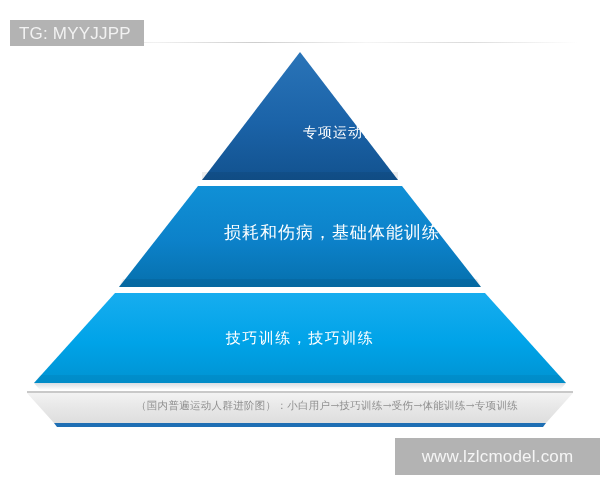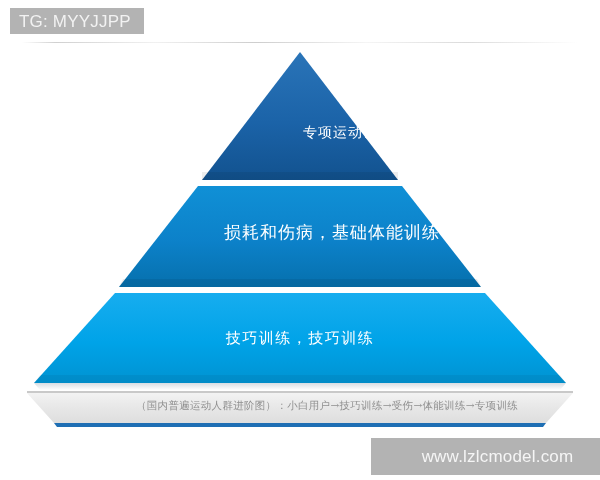--- a/index.html
+++ b/index.html
@@ -12,21 +12,21 @@
     background: #ffffff;
     font-family: "Liberation Sans", "DejaVu Sans", sans-serif;
     overflow: hidden;
     position: relative;
   }
 
   
   .tg-badge {
     position: absolute;
     left: 10px;
-    top: 8px;
+    top: 20px;
     width: 134px;
     height: 26px;
     background: #b3b3b3;
     display: flex;
     align-items: center;
     padding-left: 9px;
     box-sizing: border-box;
     z-index: 20;
   }
   .tg-badge span {
@@ -135,21 +135,20 @@
     position: absolute;
     right: 0;
     bottom: 5px;
     width: 205px;
     height: 37px;
     background: #b3b3b3;
     display: flex;
     align-items: center;
     justify-content: center;
     z-index: 20;
-    padding-left: 24px;
   }
   .site-watermark span {
     color: #f5f5f5;
     font-size: 17px;
     letter-spacing: 0.2px;
     line-height: 1;
     white-space: nowrap;
   }
 </style>
 </head>

